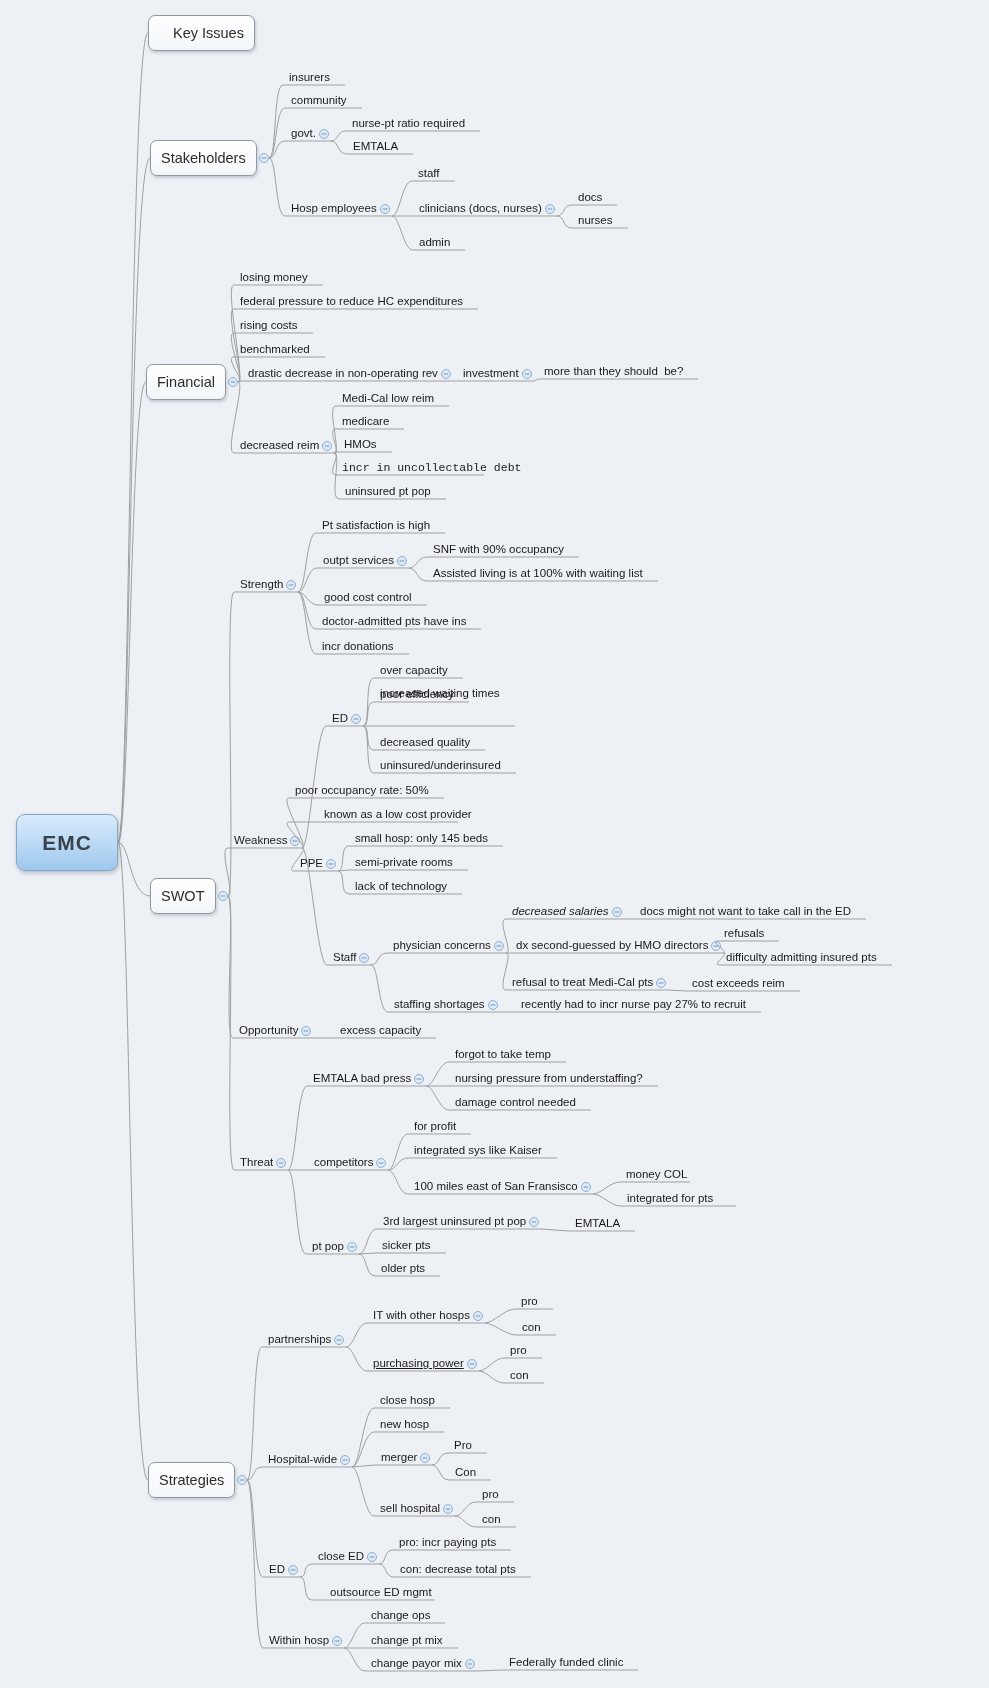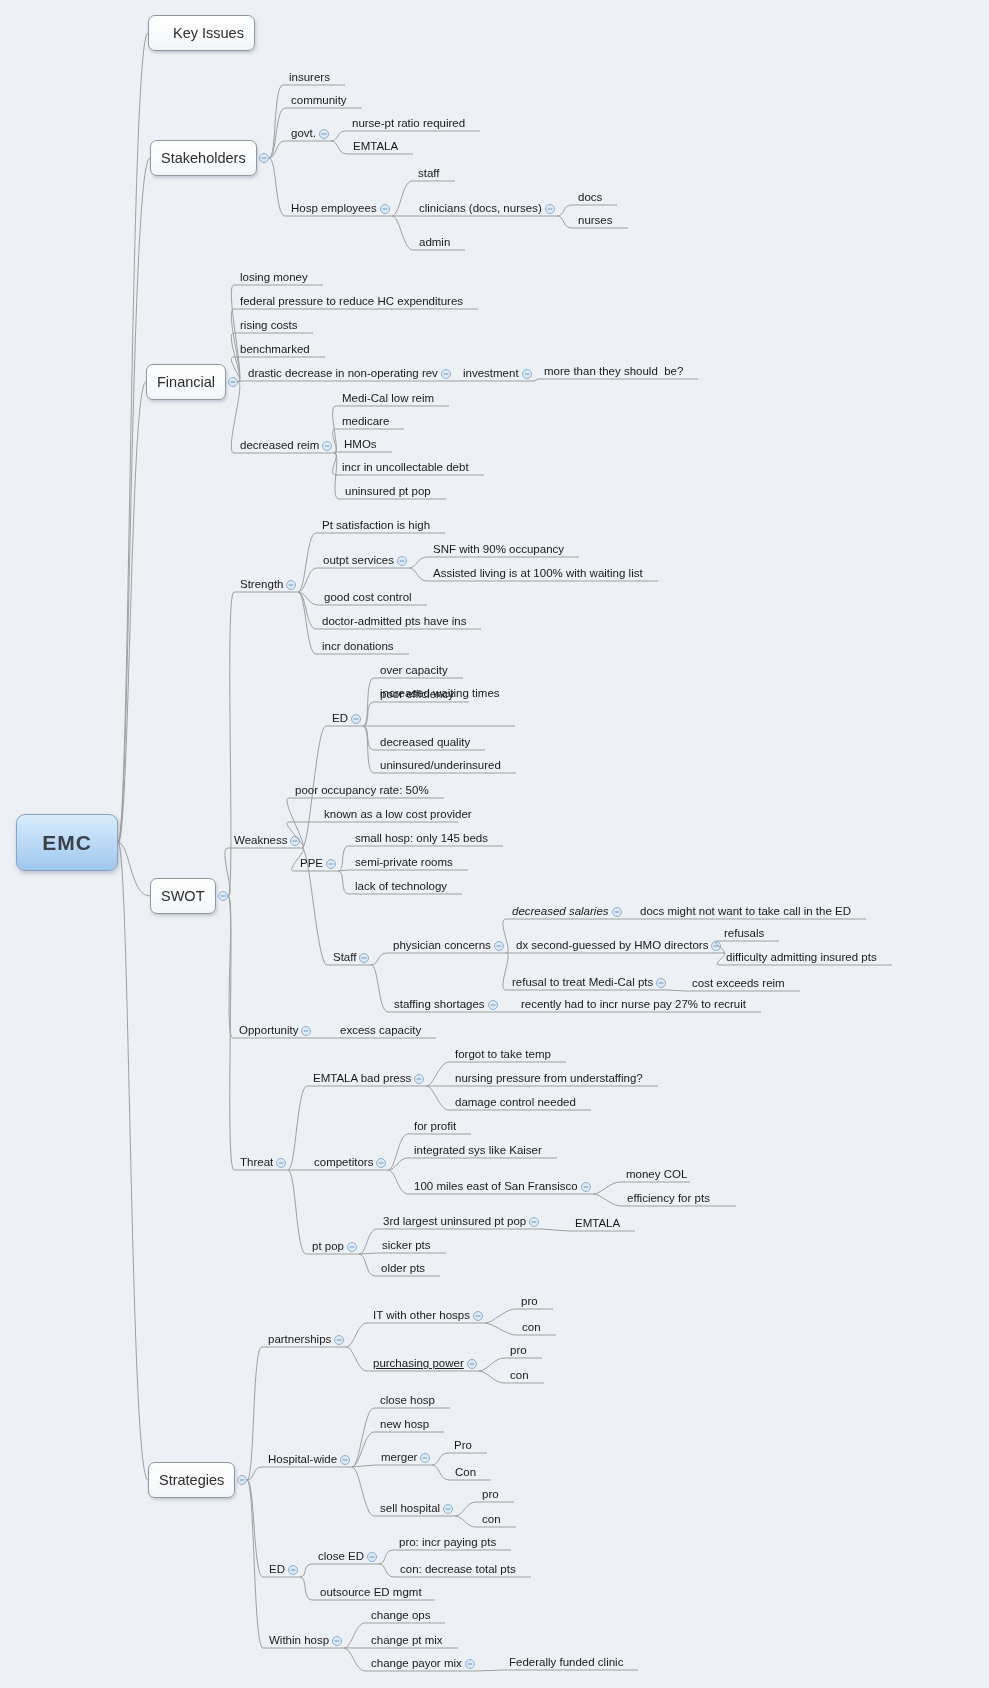--- a/index.html
+++ b/index.html
@@ -413,21 +413,21 @@
     <div class="topic t-line" style="left: 240px; top: 294px;">federal pressure to reduce HC expenditures</div>
     <div class="topic t-line" style="left: 240px; top: 318px;">rising costs</div>
     <div class="topic t-line" style="left: 240px; top: 342px;">benchmarked</div>
     <div class="topic t-line" style="left: 248px; top: 366px;">drastic decrease in non-operating rev</div>
     <div class="topic t-line" style="left: 463px; top: 366px;">investment</div>
     <div class="topic t-line" style="left: 544px; top: 364px;">more than they should  be?</div>
     <div class="topic t-line" style="left: 240px; top: 438px; text-align: center;">decreased reim</div>
     <div class="topic t-line" style="left: 342px; top: 391px;">Medi-Cal low reim</div>
     <div class="topic t-line" style="left: 342px; top: 414px;">medicare</div>
     <div class="topic t-line" style="left: 344px; top: 437px;">HMOs</div>
-    <div class="topic t-line" style="left: 342px; top: 460px;">incr in uncollectable debt</div>
+    <div class="topic t-line" style="left: 342px; top: 460px; font-family: Liberation Mono, monospace;">incr in uncollectable debt</div>
     <div class="topic t-line" style="left: 345px; top: 484px;">uninsured pt pop</div>
     <div class="topic t-box" style="left: 150px; top: 878px;">SWOT</div>
     <div class="topic t-line" style="left: 240px; top: 577px;">Strength</div>
     <div class="topic t-line" style="left: 322px; top: 518px;">Pt satisfaction is high</div>
     <div class="topic t-line" style="left: 323px; top: 553px;">outpt services</div>
     <div class="topic t-line" style="left: 433px; top: 542px;">SNF with 90% occupancy</div>
     <div class="topic t-line" style="left: 433px; top: 566px;">Assisted living is at 100% with waiting list</div>
     <div class="topic t-line" style="left: 324px; top: 590px;">good cost control</div>
     <div class="topic t-line" style="left: 322px; top: 614px;">doctor-admitted pts have ins</div>
     <div class="topic t-line" style="left: 322px; top: 639px;">incr donations</div>
@@ -460,21 +460,21 @@
     <div class="topic t-line" style="left: 240px; top: 1155px;">Threat</div>
     <div class="topic t-line" style="left: 313px; top: 1071px;">EMTALA bad press</div>
     <div class="topic t-line" style="left: 455px; top: 1047px;">forgot to take temp</div>
     <div class="topic t-line" style="left: 455px; top: 1071px;">nursing pressure from understaffing?</div>
     <div class="topic t-line" style="left: 455px; top: 1095px;">damage control needed</div>
     <div class="topic t-line" style="left: 314px; top: 1155px; text-align: center;">competitors</div>
     <div class="topic t-line" style="left: 414px; top: 1119px;">for profit</div>
     <div class="topic t-line" style="left: 414px; top: 1143px;">integrated sys like Kaiser</div>
     <div class="topic t-line" style="left: 414px; top: 1179px;">100 miles east of San Fransisco</div>
     <div class="topic t-line" style="left: 626px; top: 1167px;">money COL</div>
-    <div class="topic t-line" style="left: 627px; top: 1191px;">efficiency for pts</div>
+    <div class="topic t-line" style="left: 627px; top: 1191px;">integrated for pts</div>
     <div class="topic t-line" style="left: 312px; top: 1239px;">pt pop</div>
     <div class="topic t-line" style="left: 383px; top: 1214px;">3rd largest uninsured pt pop</div>
     <div class="topic t-line" style="left: 575px; top: 1216px;">EMTALA</div>
     <div class="topic t-line" style="left: 382px; top: 1238px;">sicker pts</div>
     <div class="topic t-line" style="left: 381px; top: 1261px;">older pts</div>
     <div class="topic t-box" style="left: 148px; top: 1462px;">Strategies</div>
     <div class="topic t-line" style="left: 268px; top: 1332px;">partnerships</div>
     <div class="topic t-line" style="left: 373px; top: 1308px;">IT with other hosps</div>
     <div class="topic t-line" style="left: 521px; top: 1294px;">pro</div>
     <div class="topic t-line" style="left: 522px; top: 1320px;">con</div>
@@ -487,19 +487,19 @@
     <div class="topic t-line" style="left: 381px; top: 1450px;">merger</div>
     <div class="topic t-line" style="left: 454px; top: 1438px;">Pro</div>
     <div class="topic t-line" style="left: 455px; top: 1465px;">Con</div>
     <div class="topic t-line" style="left: 380px; top: 1501px;">sell hospital</div>
     <div class="topic t-line" style="left: 482px; top: 1487px;">pro</div>
     <div class="topic t-line" style="left: 482px; top: 1512px;">con</div>
     <div class="topic t-line" style="left: 269px; top: 1562px;">ED</div>
     <div class="topic t-line" style="left: 318px; top: 1549px;">close ED</div>
     <div class="topic t-line" style="left: 399px; top: 1535px;">pro: incr paying pts</div>
     <div class="topic t-line" style="left: 400px; top: 1562px;">con: decrease total pts</div>
-    <div class="topic t-line" style="left: 320px; top: 1585px;">outsource ED mgmt</div>
+    <div class="topic t-line" style="left: 330px; top: 1585px;">outsource ED mgmt</div>
     <div class="topic t-line" style="left: 269px; top: 1633px;">Within hosp</div>
     <div class="topic t-line" style="left: 371px; top: 1608px;">change ops</div>
     <div class="topic t-line" style="left: 371px; top: 1633px;">change pt mix</div>
     <div class="topic t-line" style="left: 371px; top: 1656px;">change payor mix</div>
     <div class="topic t-line" style="left: 509px; top: 1655px;">Federally funded clinic</div>
   </div>
 
 </body></html>

